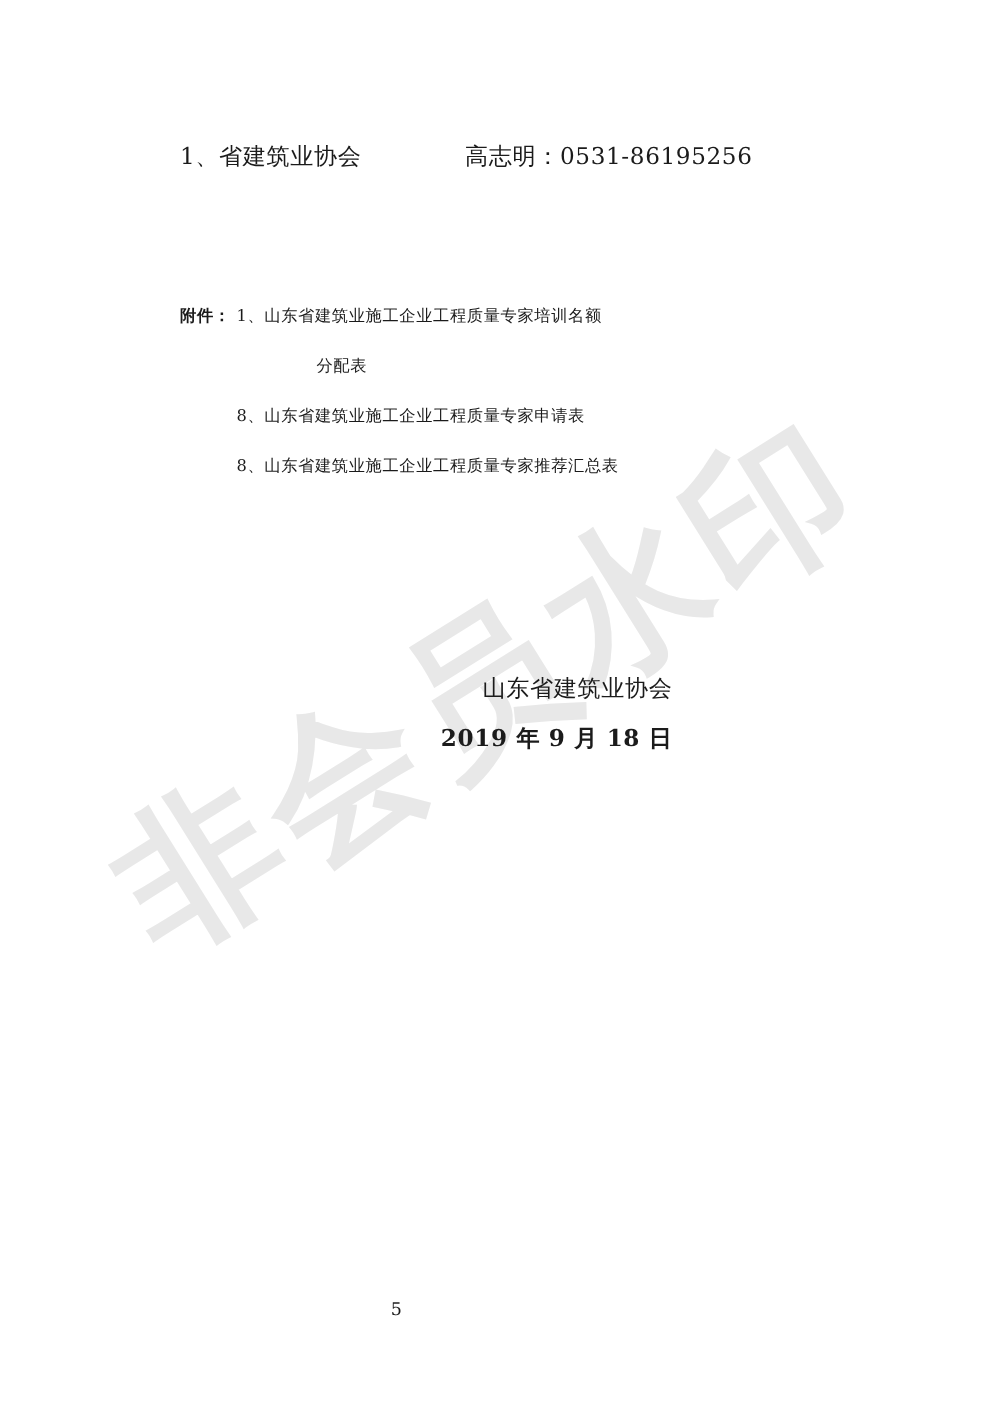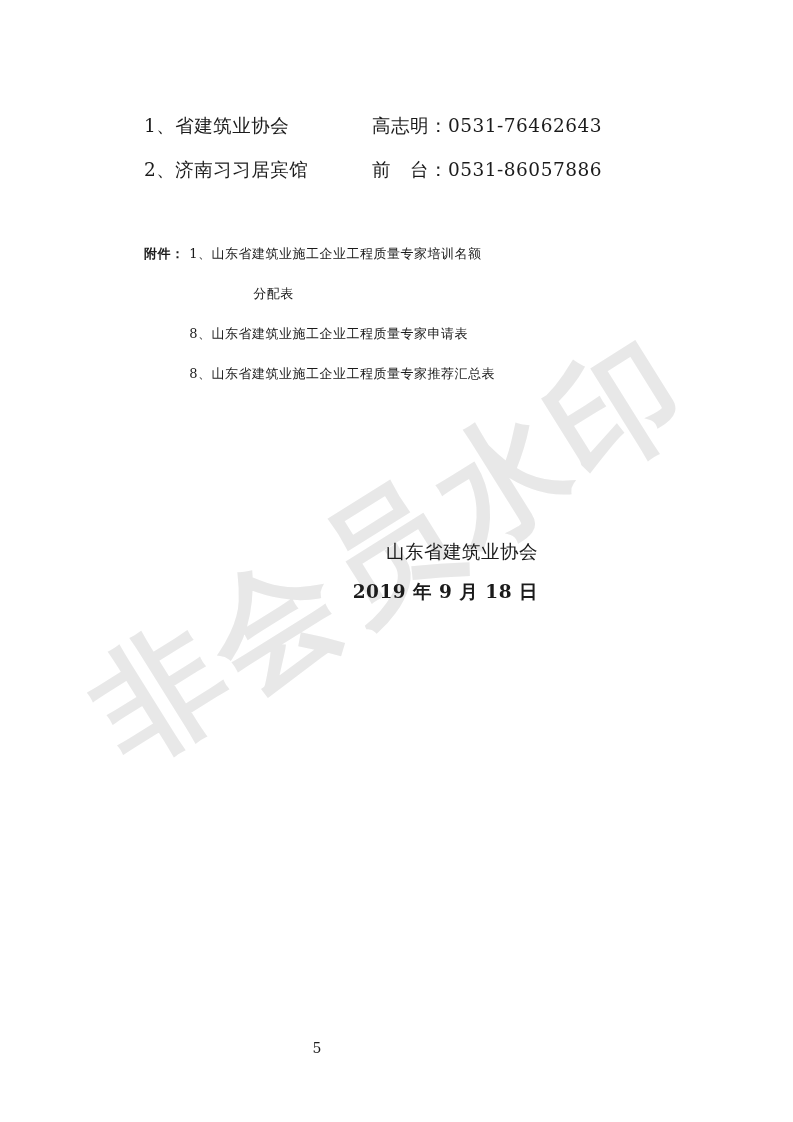--- a/index.html
+++ b/index.html
@@ -148,25 +148,21 @@
 
   <div class="watermark">
     <span>非会员水印</span>
   </div>
 
   <div class="content">
 
     <div class="contact-block">
       <div class="contact-row">
         <span class="org">1、省建筑业协会</span>
-        <span class="who">高志明：0531-76462643</span>
-      </div>
-      <div class="contact-row">
-        <span class="org">2、济南习习居宾馆</span>
-        <span class="who">前　台：0531-86057886</span>
+        <span class="who">高志明：0531-86195256</span>
       </div>
     </div>
 
     <div class="attach-block">
       <span class="attach-label">附件：</span>
       <span class="attach-items">
         <div class="attach-item">1、山东省建筑业施工企业工程质量专家培训名额</div>
         <div class="attach-cont">分配表</div>
         <div class="attach-item">8、山东省建筑业施工企业工程质量专家申请表</div>
         <div class="attach-item">8、山东省建筑业施工企业工程质量专家推荐汇总表</div>

